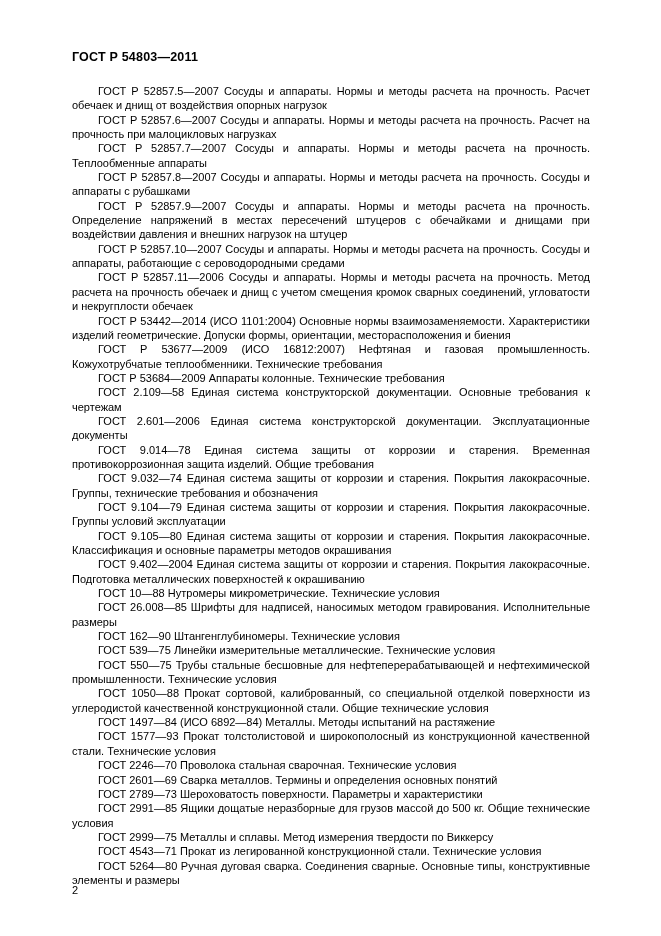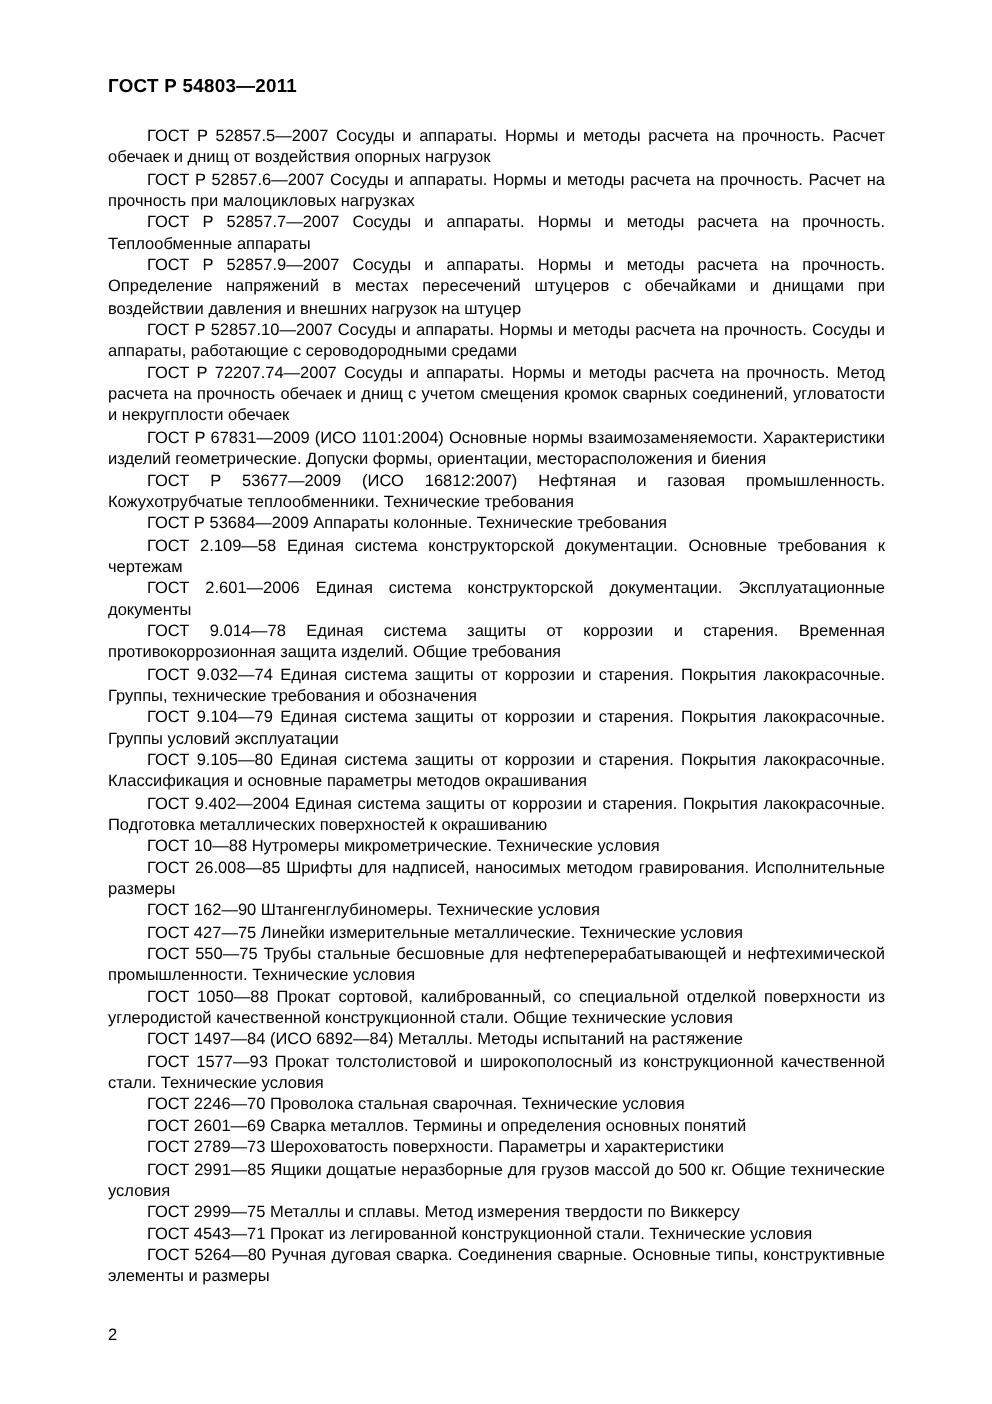--- a/index.html
+++ b/index.html
@@ -57,37 +57,38 @@
 <body>
 
 <div class="page">
 
   <div class="header">ГОСТ Р 54803—2011</div>
 
   <div class="content">
     <p class="para">ГОСТ Р 52857.5—2007  Сосуды и аппараты. Нормы и методы расчета на прочность. Расчет обечаек и днищ от воздействия опорных нагрузок</p>
     <p class="para">ГОСТ Р 52857.6—2007  Сосуды и аппараты. Нормы и методы расчета на прочность. Расчет на прочность при малоцикловых нагрузках</p>
     <p class="para">ГОСТ Р 52857.7—2007  Сосуды и аппараты. Нормы и методы расчета на прочность. Теплообменные аппараты</p>
+    <p class="para">ГОСТ Р 52857.8—2007  Сосуды и аппараты. Нормы и методы расчета на прочность. Сосуды и аппараты с рубашками</p>
     <p class="para">ГОСТ Р 52857.9—2007  Сосуды и аппараты. Нормы и методы расчета на прочность. Определение напряжений в местах пересечений штуцеров с обечайками и днищами при воздействии давления и внешних нагрузок на штуцер</p>
     <p class="para">ГОСТ Р 52857.10—2007  Сосуды и аппараты. Нормы и методы расчета на прочность. Сосуды и аппараты, работающие с сероводородными средами</p>
-    <p class="para">ГОСТ Р 72207.74—2007  Сосуды и аппараты. Нормы и методы расчета на прочность. Метод расчета на прочность обечаек и днищ с учетом смещения кромок сварных соединений, угловатости и некругплости обечаек</p>
-    <p class="para">ГОСТ Р 67831—2009  (ИСО 1101:2004) Основные нормы взаимозаменяемости. Характеристики изделий геометрические. Допуски формы, ориентации, месторасположения и биения</p>
+    <p class="para">ГОСТ Р 52857.11—2006  Сосуды и аппараты. Нормы и методы расчета на прочность. Метод расчета на прочность обечаек и днищ с учетом смещения кромок сварных соединений, угловатости и некругплости обечаек</p>
+    <p class="para">ГОСТ Р 53442—2014  (ИСО 1101:2004) Основные нормы взаимозаменяемости. Характеристики изделий геометрические. Допуски формы, ориентации, месторасположения и биения</p>
     <p class="para">ГОСТ Р 53677—2009  (ИСО 16812:2007) Нефтяная и газовая промышленность. Кожухотрубчатые теплообменники. Технические требования</p>
     <p class="para">ГОСТ Р 53684—2009  Аппараты колонные. Технические требования</p>
     <p class="para">ГОСТ 2.109—58  Единая система конструкторской документации. Основные требования к чертежам</p>
     <p class="para">ГОСТ 2.601—2006  Единая система конструкторской документации. Эксплуатационные документы</p>
     <p class="para">ГОСТ 9.014—78  Единая система защиты от коррозии и старения. Временная противокоррозионная защита изделий. Общие требования</p>
     <p class="para">ГОСТ 9.032—74  Единая система защиты от коррозии и старения. Покрытия лакокрасочные. Группы, технические требования и обозначения</p>
     <p class="para">ГОСТ 9.104—79  Единая система защиты от коррозии и старения. Покрытия лакокрасочные. Группы условий эксплуатации</p>
     <p class="para">ГОСТ 9.105—80  Единая система защиты от коррозии и старения. Покрытия лакокрасочные. Классификация и основные параметры методов окрашивания</p>
     <p class="para">ГОСТ 9.402—2004  Единая система защиты от коррозии и старения. Покрытия лакокрасочные. Подготовка металлических поверхностей к окрашиванию</p>
     <p class="para">ГОСТ 10—88  Нутромеры микрометрические. Технические условия</p>
     <p class="para">ГОСТ 26.008—85  Шрифты для надписей, наносимых методом гравирования. Исполнительные размеры</p>
     <p class="para">ГОСТ 162—90  Штангенглубиномеры. Технические условия</p>
-    <p class="para">ГОСТ 427—75  Линейки измерительные металлические. Технические условия</p>
+    <p class="para">ГОСТ 539—75  Линейки измерительные металлические. Технические условия</p>
     <p class="para">ГОСТ 550—75  Трубы стальные бесшовные для нефтеперерабатывающей и нефтехимической промышленности. Технические условия</p>
     <p class="para">ГОСТ 1050—88  Прокат сортовой, калиброванный, со специальной отделкой поверхности из углеродистой качественной конструкционной стали. Общие технические условия</p>
     <p class="para">ГОСТ 1497—84  (ИСО 6892—84) Металлы. Методы испытаний на растяжение</p>
     <p class="para">ГОСТ 1577—93  Прокат толстолистовой и широкополосный из конструкционной качественной стали. Технические условия</p>
     <p class="para">ГОСТ 2246—70 Проволока стальная сварочная. Технические условия</p>
     <p class="para">ГОСТ 2601—69  Сварка металлов. Термины и определения основных понятий</p>
     <p class="para">ГОСТ 2789—73  Шероховатость поверхности. Параметры и характеристики</p>
     <p class="para">ГОСТ 2991—85  Ящики дощатые неразборные для грузов массой до 500 кг. Общие технические условия</p>
     <p class="para">ГОСТ 2999—75  Металлы и сплавы. Метод измерения твердости по Виккерсу</p>
     <p class="para">ГОСТ 4543—71  Прокат из легированной конструкционной стали. Технические условия</p>

